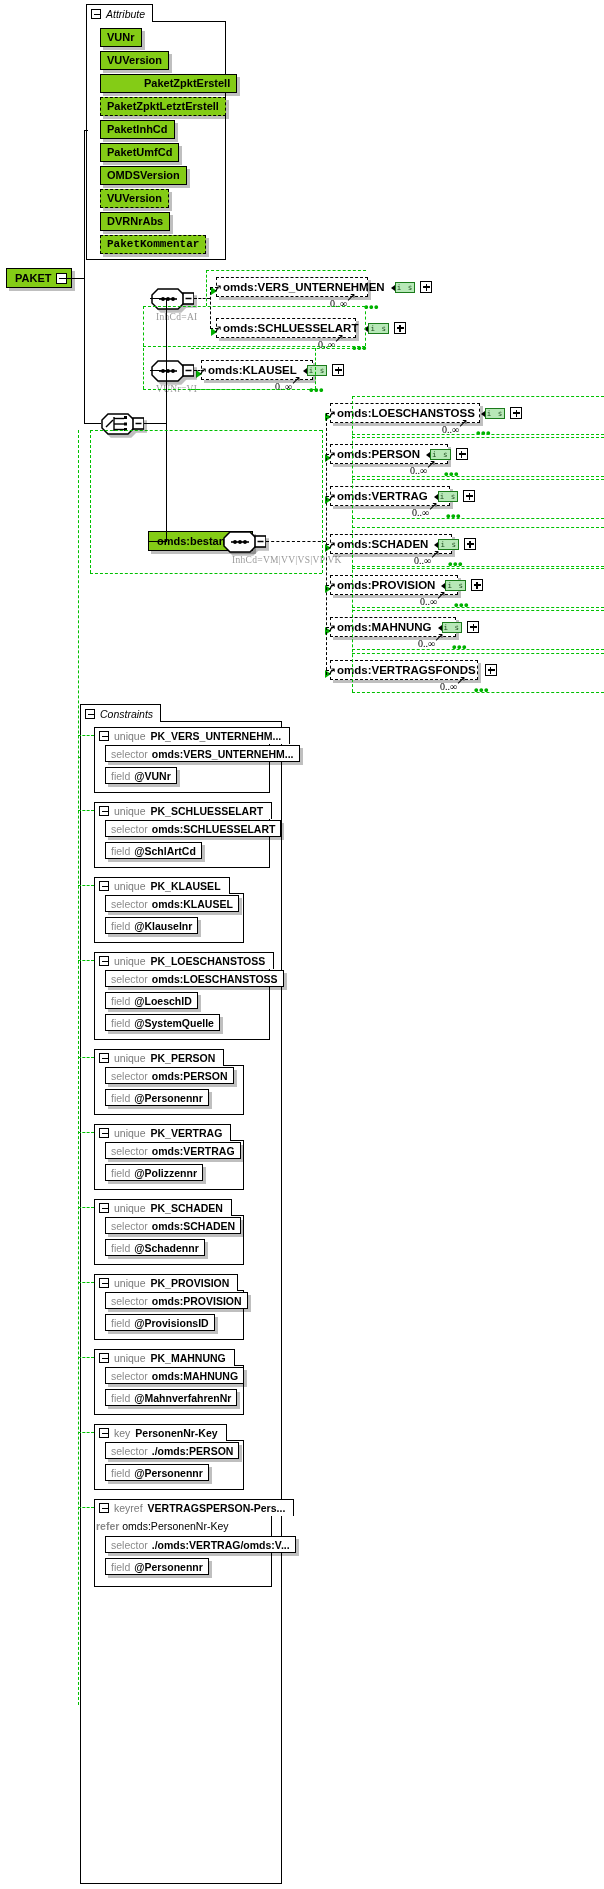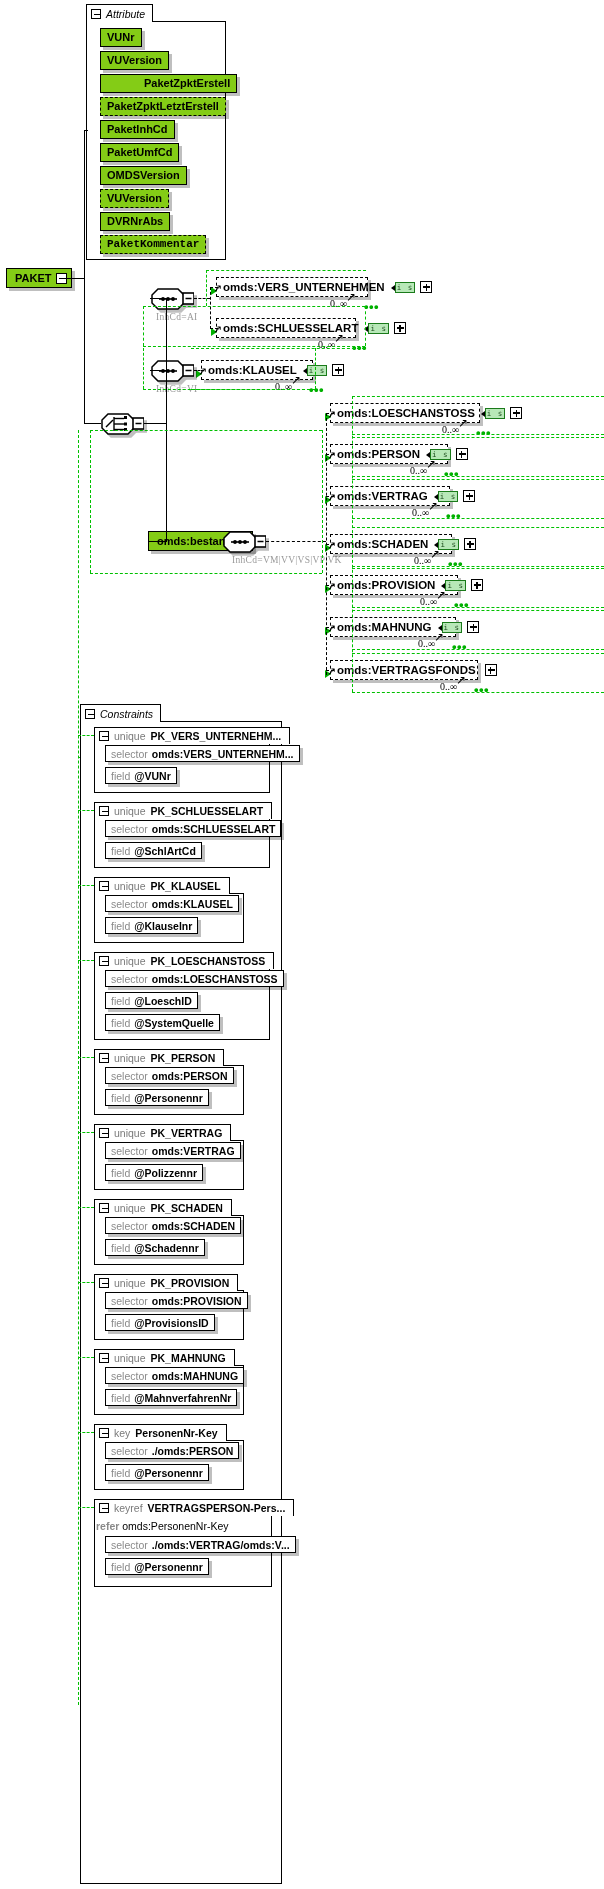--- a/index.html
+++ b/index.html
@@ -278,21 +278,21 @@
       <svg width="44" height="22" viewBox="0 0 44 22">
         <path d="M8 1 L28 1 L34 7 L34 15 L28 21 L8 21 L2 15 L2 7 Z" fill="#fff" stroke="#000" stroke-width="1.5"></path>
         <line x1="9" y1="11" x2="27" y2="11" stroke="#000" stroke-width="1.6"></line>
         <circle cx="13" cy="11" r="1.9" fill="#000"></circle>
         <circle cx="18" cy="11" r="1.9" fill="#000"></circle>
         <circle cx="23" cy="11" r="1.9" fill="#000"></circle>
         <rect x="33" y="5" width="11" height="11" fill="#fff" stroke="#000" stroke-width="1.6"></rect>
         <line x1="35.5" y1="10.5" x2="41.5" y2="10.5" stroke="#000" stroke-width="1.5"></line>
       </svg>
     </div>
-    <div class="inhcd" style="left:156px;top:384px;">InhCd=VI</div>
+    <div class="inhcd" style="left:156px;top:384px;">VUNr=VI</div>
     <div class="comp" style="left:100px;top:413px;">
       <svg width="44" height="22" viewBox="0 0 44 22">
         <path d="M8 1 L28 1 L34 7 L34 15 L28 21 L8 21 L2 15 L2 7 Z" fill="#fff" stroke="#000" stroke-width="1.5"></path>
         <line x1="6" y1="14" x2="13" y2="7" stroke="#000" stroke-width="1.4"></line>
         <line x1="14" y1="4" x2="14" y2="18" stroke="#000" stroke-width="1.4"></line>
         <line x1="14" y1="5.5" x2="24" y2="5.5" stroke="#000" stroke-width="1.4"></line>
         <line x1="14" y1="11" x2="24" y2="11" stroke="#000" stroke-width="1.4"></line>
         <line x1="14" y1="16.5" x2="24" y2="16.5" stroke="#000" stroke-width="1.4"></line>
         <rect x="24" y="3" width="3" height="3" fill="#000"></rect>
         <rect x="24" y="9.5" width="3" height="3" fill="#000"></rect>

